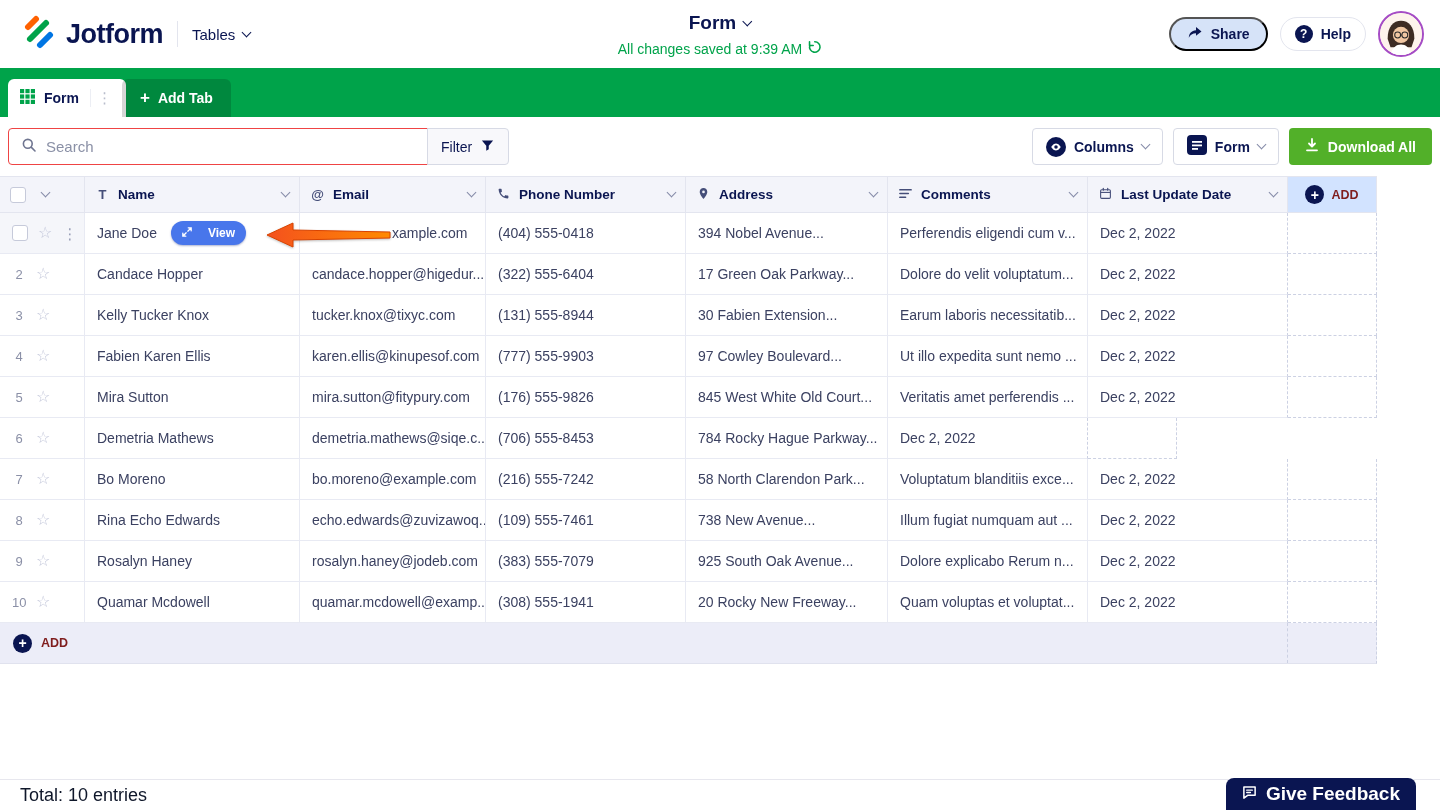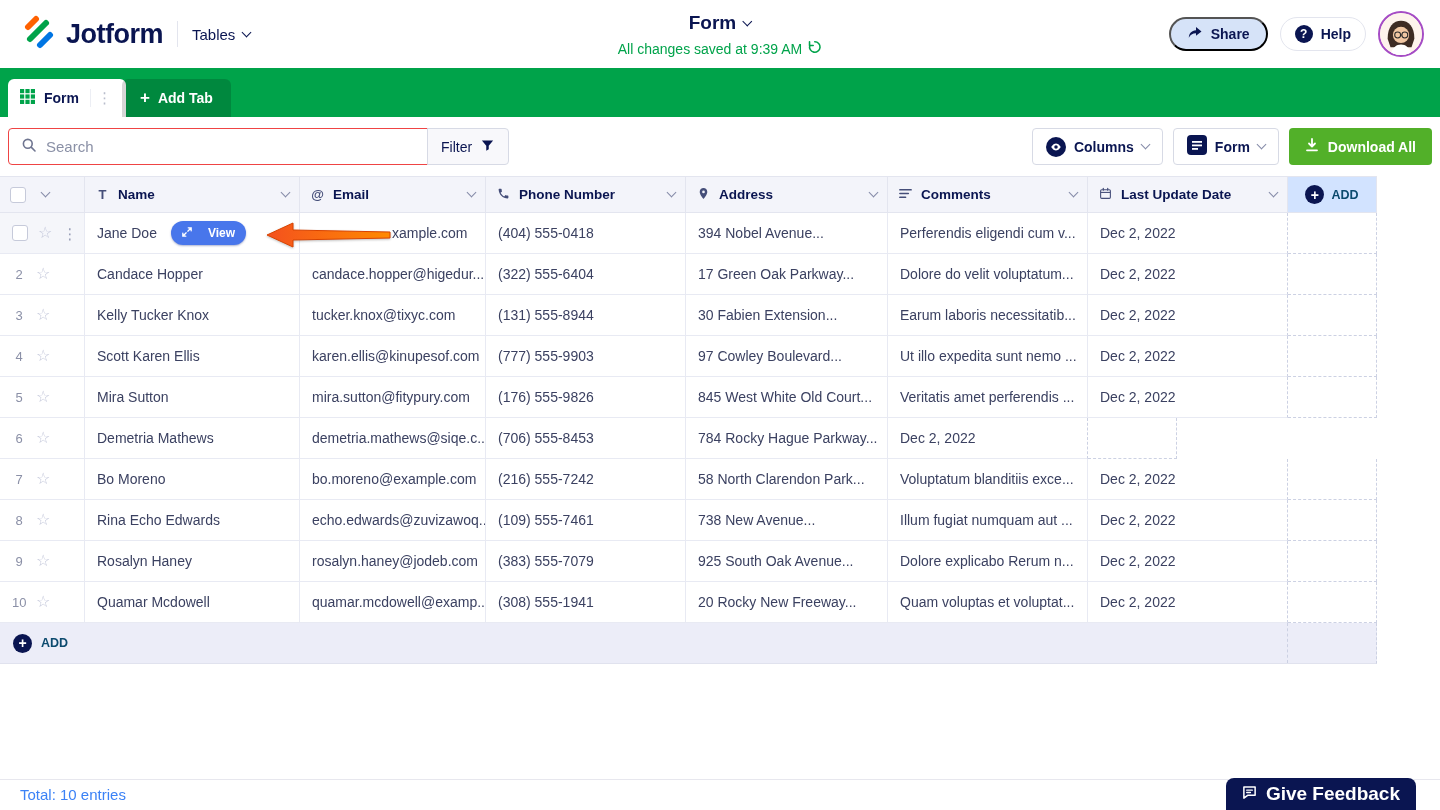--- a/index.html
+++ b/index.html
@@ -55,21 +55,21 @@
   .c-num  { width:85px; }
   .c-name { width:215px; }
   .c-email{ width:186px; }
   .c-phone{ width:200px; }
   .c-addr { width:202px; }
   .c-com  { width:200px; }
   .c-date { width:200px; }
   .c-add  { width:89px; }
   .hcell.c-add { background:#D2E3FF; justify-content:center; gap:7px; border-right:1px solid #e3e5ef; }
   .add-circle { width:19px; height:19px; border-radius:50%; background:#0A1551; color:#fff; font-size:14px; font-weight:700; display:flex; align-items:center; justify-content:center; line-height:1; }
-  .add-label { font-size:12.5px; font-weight:700; color:#0c4a6e; }
+  .add-label { font-size:12.5px; font-weight:700; color:#7f1d1d; }
 
   .tbody { position:absolute; top:213px; left:0; }
   .trow { display:flex; height:41px; }
   .cell { display:flex; align-items:center; padding:0 12px; background:#fff; border-right:1px solid #e8eaf3; border-bottom:1px solid #e8eaf3; font-size:14px; color:#3b4161; white-space:nowrap; overflow:hidden; }
   .cell.c-date { border-right:1px dashed #ccd1e3; }
   .cell.c-add { border-left:none; border-right:1px dashed #ccd1e3; border-bottom:1px dashed #ccd1e3; background:#fff; }
   .cell.c-num { gap:10px; padding-left:12px; }
   .rownum { font-size:13px; color:#8b90a7; width:14px; text-align:center; }
   .star { color:#c3c7da; font-size:16px; cursor:pointer; line-height:1; }
   .kebab { color:#9aa0b8; font-size:15px; cursor:pointer; line-height:1; }
@@ -80,21 +80,21 @@
   .view-pill { margin-left:14px; height:24px; display:inline-flex; align-items:center; gap:16px; background:#4876EB; color:#fff; font-size:12px; font-weight:700; border:none; border-radius:13px; padding:0 11px; cursor:pointer; box-shadow:0 1px 2px rgba(20,40,120,.35); flex:0 0 auto; }
 
   .add-row { position:absolute; top:623px; left:0; width:1377px; height:41px; background:#ECEDF8; border-bottom:1px solid #e0e2ee; border-right:1px dashed #ccd1e3; display:flex; align-items:center; gap:9px; padding-left:13px; cursor:pointer; }
   .add-row::after { content:""; position:absolute; left:1287px; top:0; bottom:0; border-left:1px dashed #ccd1e3; }
 
   
   .annot-arrow { position:absolute; left:266px; top:221px; width:126px; height:28px; z-index:6; pointer-events:none; filter:drop-shadow(0 1px 1px rgba(0,0,0,.25)); }
 
   
   .footer { position:absolute; left:0; right:0; bottom:0; height:31px; background:#fff; border-top:1px solid #e7e7ee; }
-  .total { position:absolute; left:20px; top:0; line-height:30px; font-size:15px; color:#3b82f6; }
+  .total { position:absolute; left:20px; top:0; line-height:30px; font-size:18px; color:#0f172a; }
   .feedback-btn { position:absolute; right:24px; bottom:0; height:32px; background:#0A1551; color:#fff; border:none; border-radius:8px 8px 0 0; display:flex; align-items:center; gap:9px; padding:0 16px; font-size:19px; font-weight:700; cursor:pointer; font-family:"Liberation Sans",sans-serif; }
 </style>
 </head>
 <body>
 
 <div class="page">
 
   <div class="topbar">
     <div class="topbar-left">
       <div class="logo">
@@ -392,21 +392,21 @@
         </div>
       <div class="cell c-add"></div>
     </div>
 
     <div class="trow">
       <div class="cell c-num">
         <span class="rownum">4</span>
         <span class="star">☆</span>
       </div>
       <div class="cell c-name">
-          <span>Scott Karen Ellis</span>
+          <span>Fabien Karen Ellis</span>
         </div>
       <div class="cell c-email">
           <span>karen.ellis@kinupesof.com</span>
         </div>
       <div class="cell c-phone">
           <span>(777) 555-9903</span>
         </div>
       <div class="cell c-addr">
           <span>97 Cowley Boulevard...</span>
         </div>

